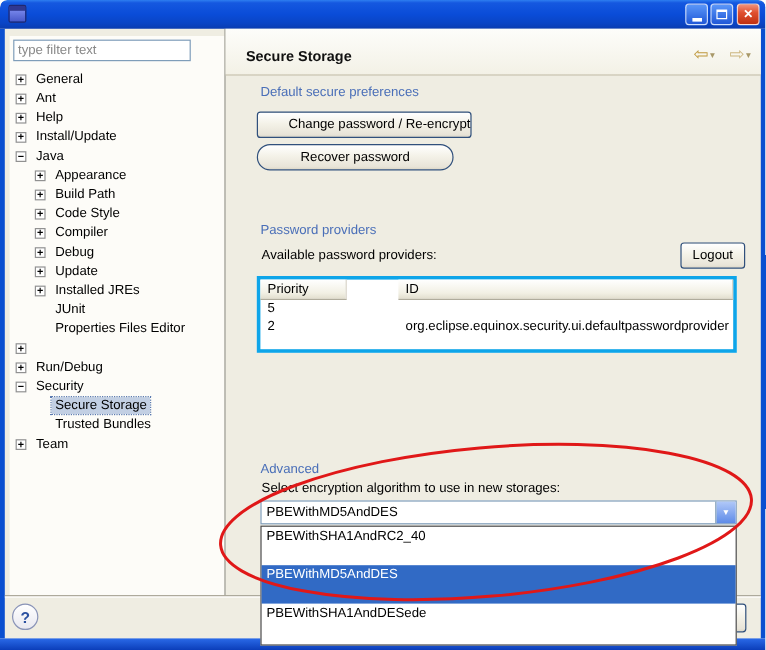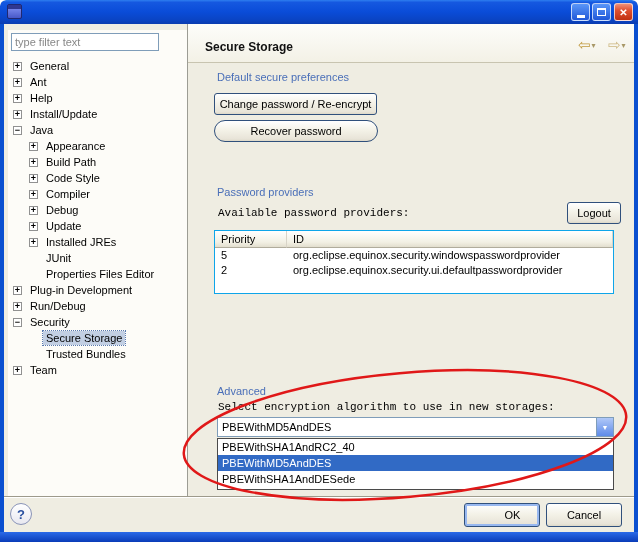--- a/index.html
+++ b/index.html
@@ -63,51 +63,51 @@
   }
   .pagetitle { position:absolute; left:205px; top:40px; font-size:12px; font-weight:bold; color:#111; }
   .navarrow { position:absolute; top:36px; font-size:15px; color:#C09A40; display:flex; align-items:center; cursor:default; }
   .navback { left:578px; } .navfwd { left:608px; }
   .navback::before { content:"\21E6"; }
   .navfwd::before { content:"\21E8"; color:#CDB883; }
   .caret { font-size:8px; color:#A89868; margin-left:1px; }
   .caret::before { content:"\25BE"; }
   .seclabel { position:absolute; font-size:11px; color:var(--section-label-blue,#4A6FB8); }
   .s1 { left:217px; top:71px; } .s2 { left:217px; top:186px; } .s3 { left:217px; top:385px; }
-  .caption { position:absolute; font-size:11px; color:#000;font-family:Liberation Mono, monospace; }
+  .caption { position:absolute; font-size:11px; color:#000; }
   .cap1 { left:218px; top:207px; } .cap2 { left:218px; top:401px; }
   .xpbtn {
     position:absolute; height:22px; border:1px solid #30507C; border-radius:3px;
     background:linear-gradient(180deg,#fff,#F4F2E8 45%,#E8E4D8 90%,#DDD8C8);
     font:11px "Liberation Sans",sans-serif; color:#000; text-align:center; cursor:default;
   }
-  .btn-change { left:214px; top:93px; width:163px; }
+  .btn-change { left:214px; top:93px; width:179px;text-align:right; }
   .btn-recover{ left:214px; top:120px; width:164px;border-radius:11px; }
   .btn-delete { left:214px; top:147px; width:164px; }
   .btn-logout { left:567px; top:202px; width:54px; }
   
-  .ptable { position:absolute; left:214px; top:230px; width:400px; height:64px; border:1px solid #0ea5e9; background:#fff; font-size:11px; }
+  .ptable { position:absolute; left:214px; top:230px; width:400px; height:64px; border:3px solid #0ea5e9; background:#fff; font-size:11px; }
   .trow { display:flex; }
   .thead .tcell {
     height:17px; background:linear-gradient(180deg,#FFFFFF,#F2F0E4 70%,#E2DECE);
     border-right:1px solid #D8D4C8; border-bottom:1px solid #B0AC9C; padding:2px 6px 0;
   }
   .tbody .tcell { height:15px; padding:1px 6px 0; overflow:hidden; white-space:nowrap; }
   .c-priority { width:72px; min-width:72px; }
-  .c-id { flex:1; }
+  .c-id { flex:1;margin-left:43px; }
   
   .combo { position:absolute; left:217px; top:417px; width:397px; height:20px; border:1px solid #7F9DB9; background:#fff; display:flex; }
   .combo-text { flex:1; font-size:11px; line-height:18px; padding-left:4px; color:#000; overflow:hidden; }
   .combo-btn {
     width:17px; background:linear-gradient(180deg,#B0C8F8,#5E8BE8); border-left:1px solid #7F9DB9;
     display:flex; align-items:center; justify-content:center; cursor:default;
   }
   .combo-btn::before { content:"\25BC"; font-size:7px; color:#fff; }
   .droplist { position:absolute; left:217px; top:438px; width:397px; border:1px solid #4A4A4A; background:#fff; padding-bottom:2px; z-index:5; }
-  .opt { height:16px; line-height:16px; font-size:11px; padding-left:4px; color:#000; cursor:default; }
+  .opt { height:32px; line-height:16px; font-size:11px; padding-left:4px; color:#000; cursor:default; }
   .opt.sel { background:var(--selection-blue,#316AC5); color:#fff; }
   
   .separator { position:absolute; left:4px; top:496px; width:630px; height:2px; border-top:1px solid #9D9A8B; border-bottom:1px solid #fff; }
   .helpbtn {
     position:absolute; left:10px; top:503px; width:22px; height:22px; border-radius:50%;
     border:1px solid #8A94B8; background:linear-gradient(180deg,#fff,#E8E8F0);
     color:#2A50A0; font-size:13px; font-weight:bold; display:flex; align-items:center; justify-content:center; cursor:default;
   }
   .footbtn { height:24px; width:76px; top:503px; }
   .okbtn { left:464px; box-shadow: inset 0 0 0 2px #98B8F0; padding-left: 21px; }
@@ -189,21 +189,20 @@
       <div class="titem l1">
           <span class="exp leaf"></span>
           <span class="tl">JUnit</span>
         </div>
       <div class="titem l1">
           <span class="exp leaf"></span>
           <span class="tl">Properties Files Editor</span>
         </div>
       <div class="titem l0">
           <span class="exp">+</span>
-          <span class="tl">Plug-in Development</span>
         </div>
       <div class="titem l0">
           <span class="exp">+</span>
           <span class="tl">Run/Debug</span>
         </div>
       <div class="titem l0">
           <span class="exp">−</span>
           <span class="tl">Security</span>
         </div>
       <div class="titem l1 sel">
@@ -240,21 +239,20 @@
   <button class="xpbtn btn-logout">Logout</button>
 
   <div class="ptable">
     <div class="trow thead">
       <div class="tcell c-priority">Priority</div>
       <div class="tcell c-id">ID</div>
     </div>
     <div class="tbody">
       <div class="trow">
         <div class="tcell c-priority">5</div>
-        <div class="tcell c-id">org.eclipse.equinox.security.windowspasswordprovider</div>
       </div>
       <div class="trow">
         <div class="tcell c-priority">2</div>
         <div class="tcell c-id">org.eclipse.equinox.security.ui.defaultpasswordprovider</div>
       </div>
     </div>
   </div>
 
   <div class="seclabel s3">Advanced</div>
   <div class="caption cap2">Select encryption algorithm to use in new storages:</div>

